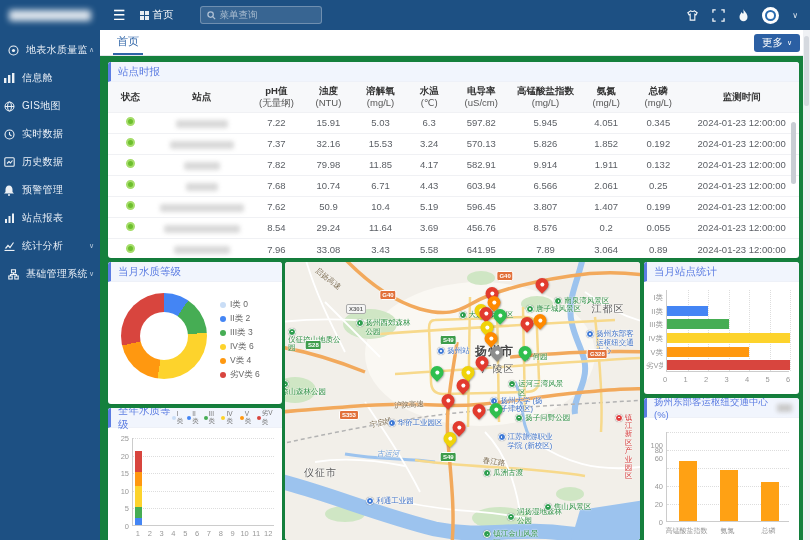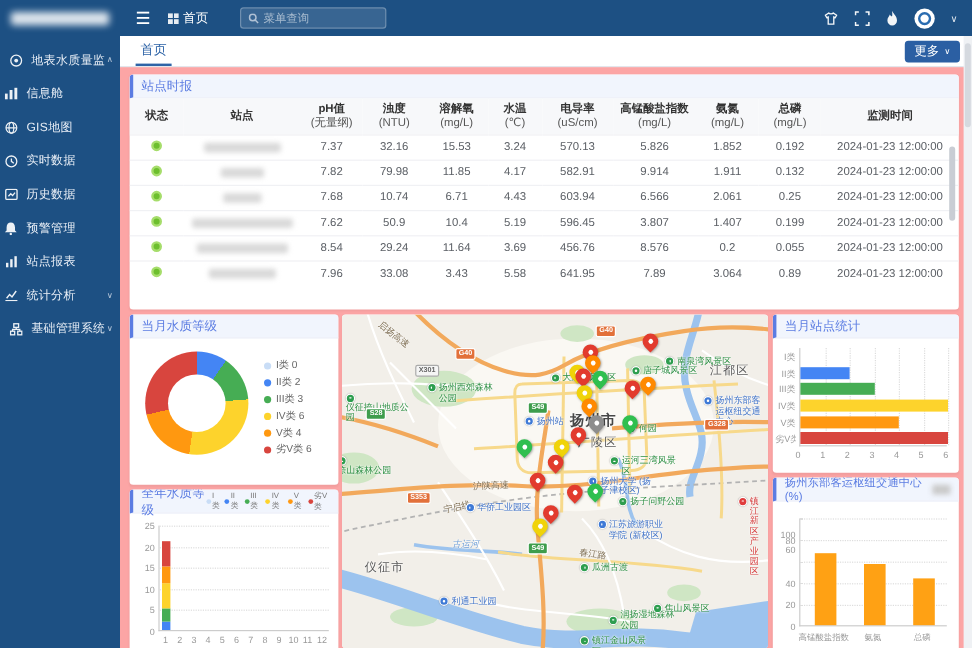--- a/index.html
+++ b/index.html
@@ -30,21 +30,21 @@
   #hdr-caret{font-size:8px;opacity:.85;cursor:pointer;}
   
   #main{position:absolute;left:100px;right:0;top:30px;bottom:0;}
   #tabbar{position:absolute;left:0;right:0;top:0;height:26px;background:#fff;border-bottom:1px solid #e3e6ec;
     box-shadow:0 1px 2px rgba(0,0,0,.04);display:flex;align-items:center;}
   #tab-home{margin-left:13px;height:100%;display:flex;align-items:center;padding:0 4px;color:#2e64a7;
     font-size:11px;border-bottom:2px solid #2e64a7;cursor:pointer;}
   #more-btn{margin-left:auto;margin-right:10px;background:#2b5fa3;color:#fff;font-size:10.5px;border:none;
     border-radius:3px;height:18px;padding:0 8px;display:flex;align-items:center;gap:4px;cursor:pointer;}
   #more-btn .ch{font-size:7px;}
-  #content{position:absolute;left:0;right:0;top:26px;bottom:0;background:#fca5a5;overflow:hidden;}
+  #content{position:absolute;left:0;right:0;top:26px;bottom:0;background:#15803d;overflow:hidden;}
   .panel{position:absolute;background:#fff;border-radius:3px;box-shadow:0 1px 2px rgba(0,0,0,.05);overflow:hidden;}
   .p-title{height:20px;background:#f1f5fd;border-left:3px solid #5b7ce2;color:#5b7ce2;font-size:10.5px;
     display:flex;align-items:center;padding:0 7px;border-bottom:1px solid #eef1f8;}
   .blur-chip{margin-left:auto;width:16px;height:8px;background:#c9c9c9;border-radius:1px;filter:blur(2px);}
   
   #tbl{width:100%;border-collapse:collapse;table-layout:fixed;}
   #tbl th{background:#f7f8fa;color:#333;font-weight:600;font-size:9.5px;padding:3px 2px;line-height:1.25;height:28px;}
   #tbl th .unit{font-weight:500;color:#555;}
   #tbl td{border-top:1px solid #f0f1f4;font-size:9.5px;color:#5c6066;text-align:center;height:21px;padding:0 2px;}
   .dot{display:inline-block;width:9px;height:9px;border-radius:50%;background:#6dbf2e;border:2px solid #a6dd6b;}
@@ -285,20 +285,33 @@
               <th style="width: 7.5%;">
                 <div>总磷</div>
                 <div class="unit">(mg/L)</div>
               </th>
               <th style="width: 16.5%;">
                 <div>监测时间</div>
               </th>
             </tr>
           </thead>
           <tbody>
+            <tr>
+              <td><span class="dot"></span></td>
+              <td><span class="name-blur" style="width: 52px;"></span></td>
+              <td>7.22</td>
+              <td>15.91</td>
+              <td>5.03</td>
+              <td>6.3</td>
+              <td>597.82</td>
+              <td>5.945</td>
+              <td>4.051</td>
+              <td>0.345</td>
+              <td>2024-01-23 12:00:00</td>
+            </tr>
             <tr>
               <td><span class="dot"></span></td>
               <td><span class="name-blur" style="width: 64px;"></span></td>
               <td>7.37</td>
               <td>32.16</td>
               <td>15.53</td>
               <td>3.24</td>
               <td>570.13</td>
               <td>5.826</td>
               <td>1.852</td>

